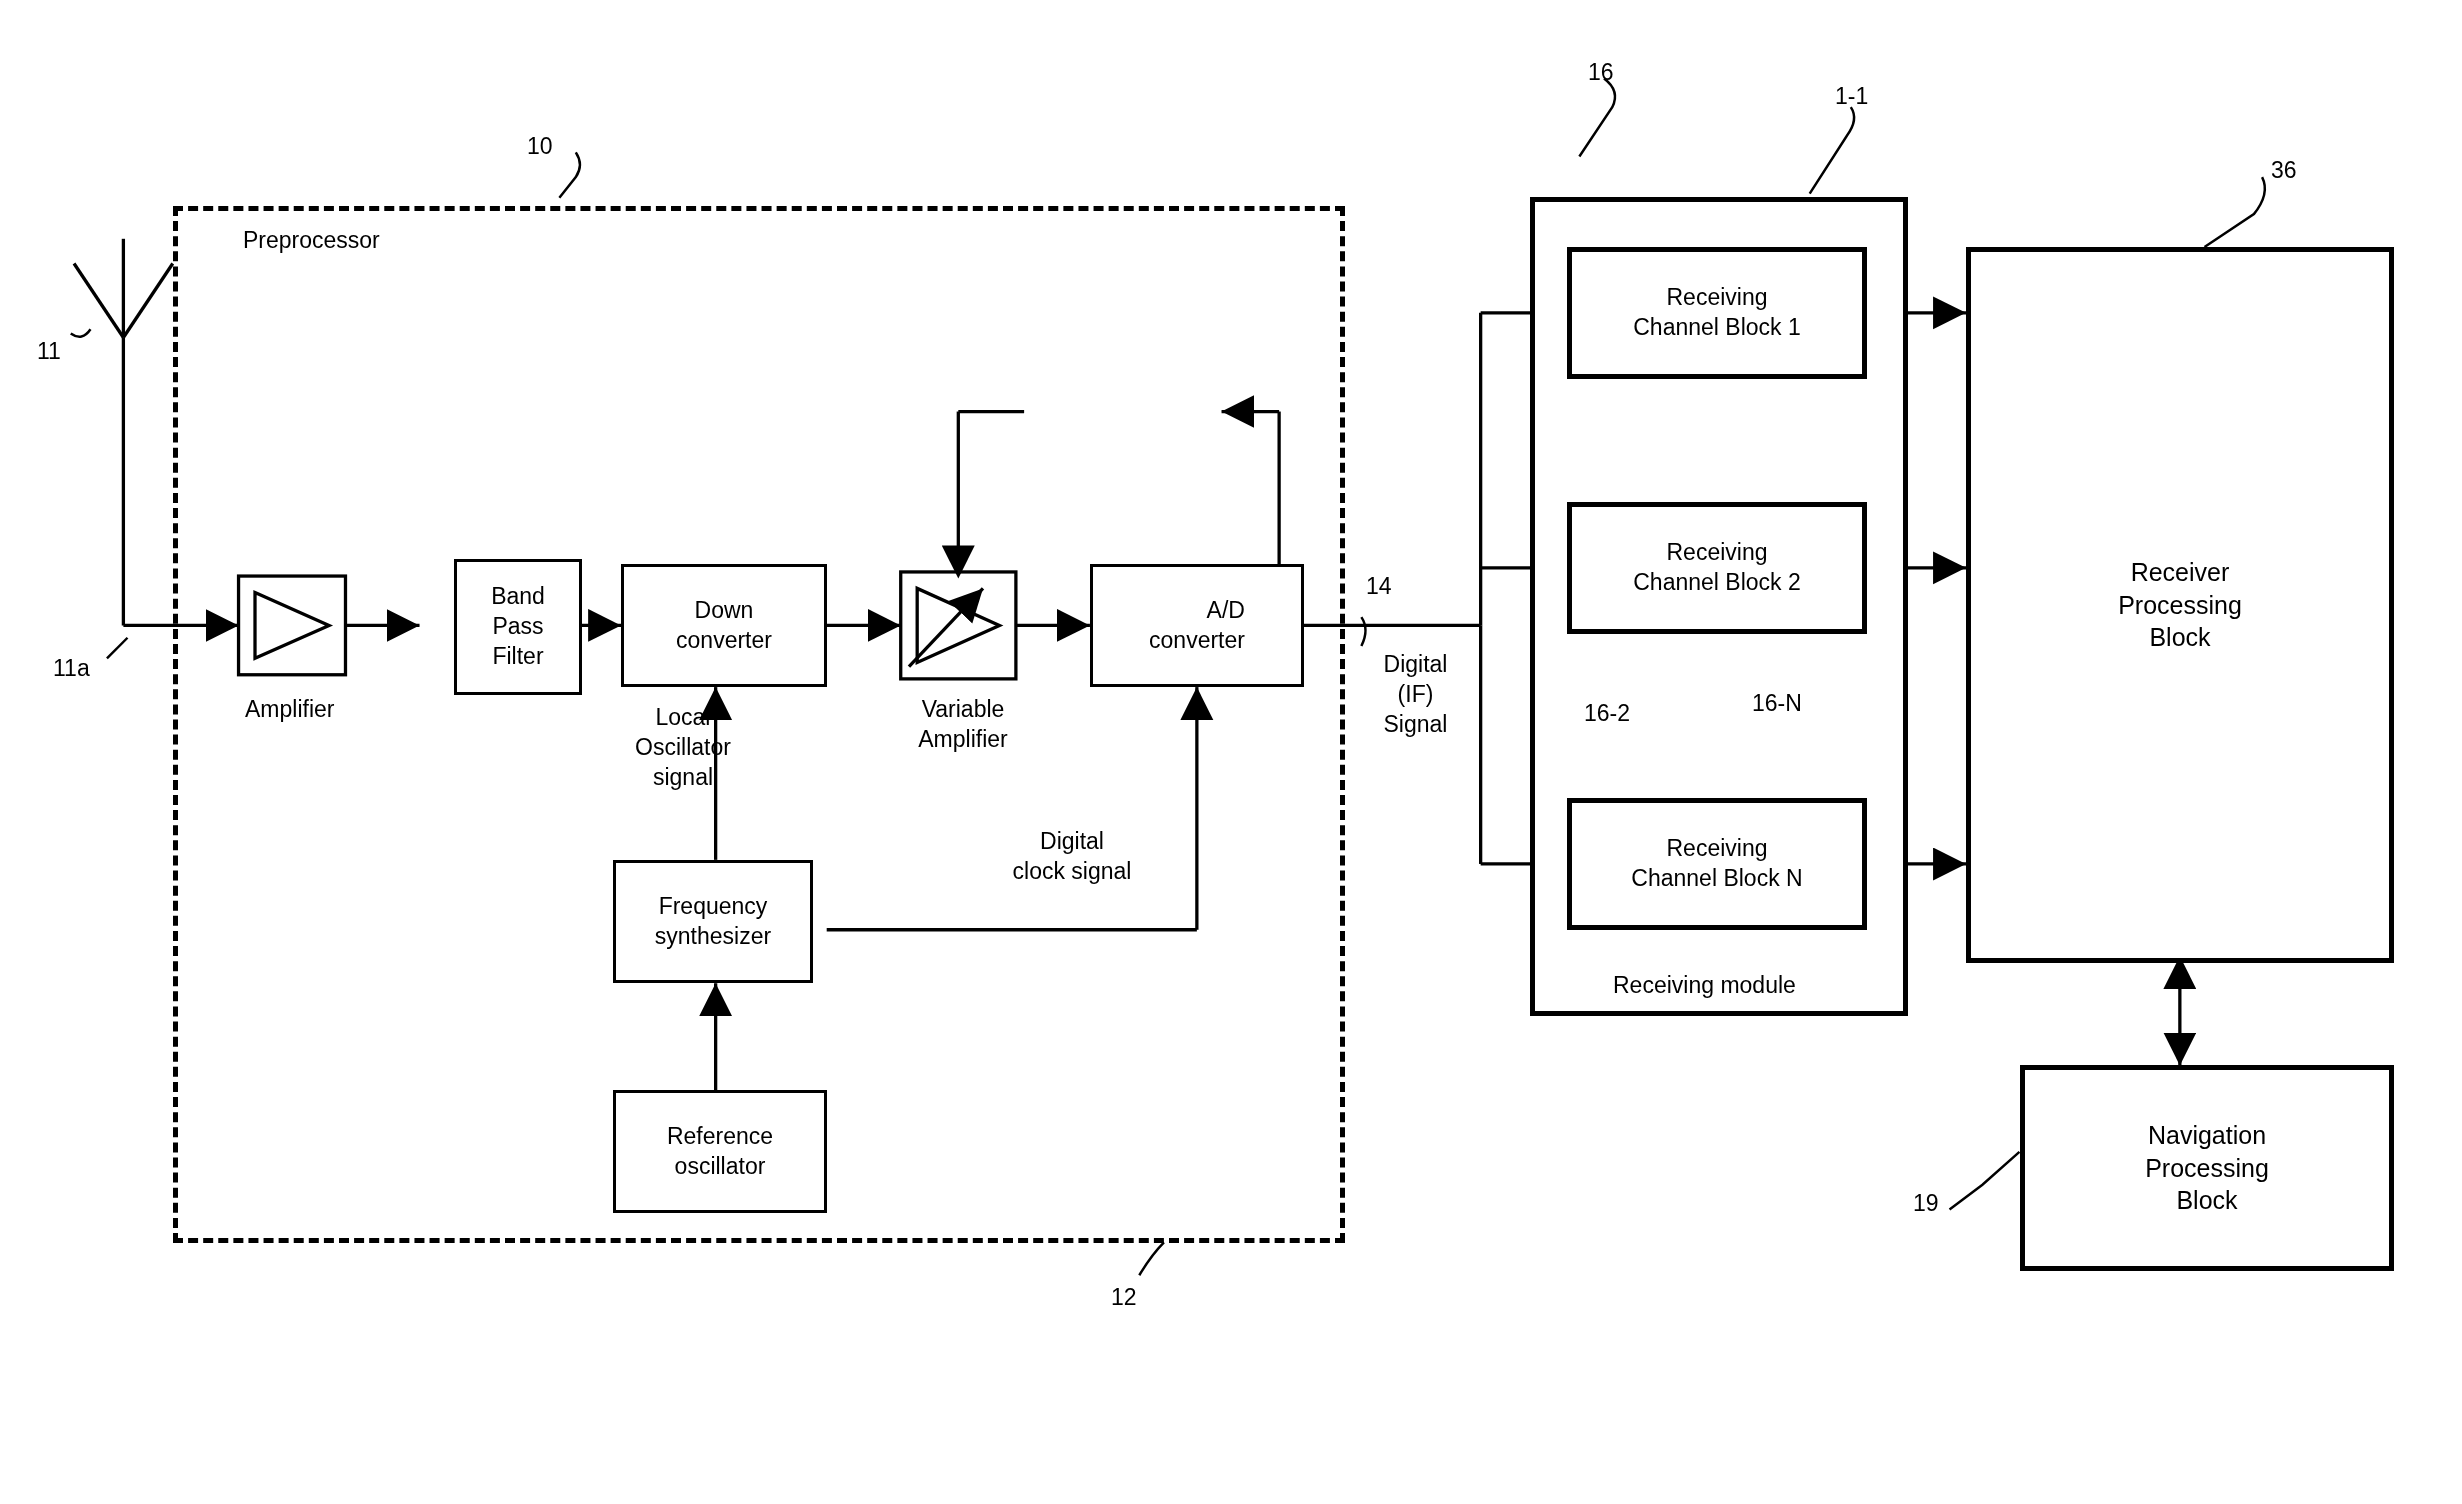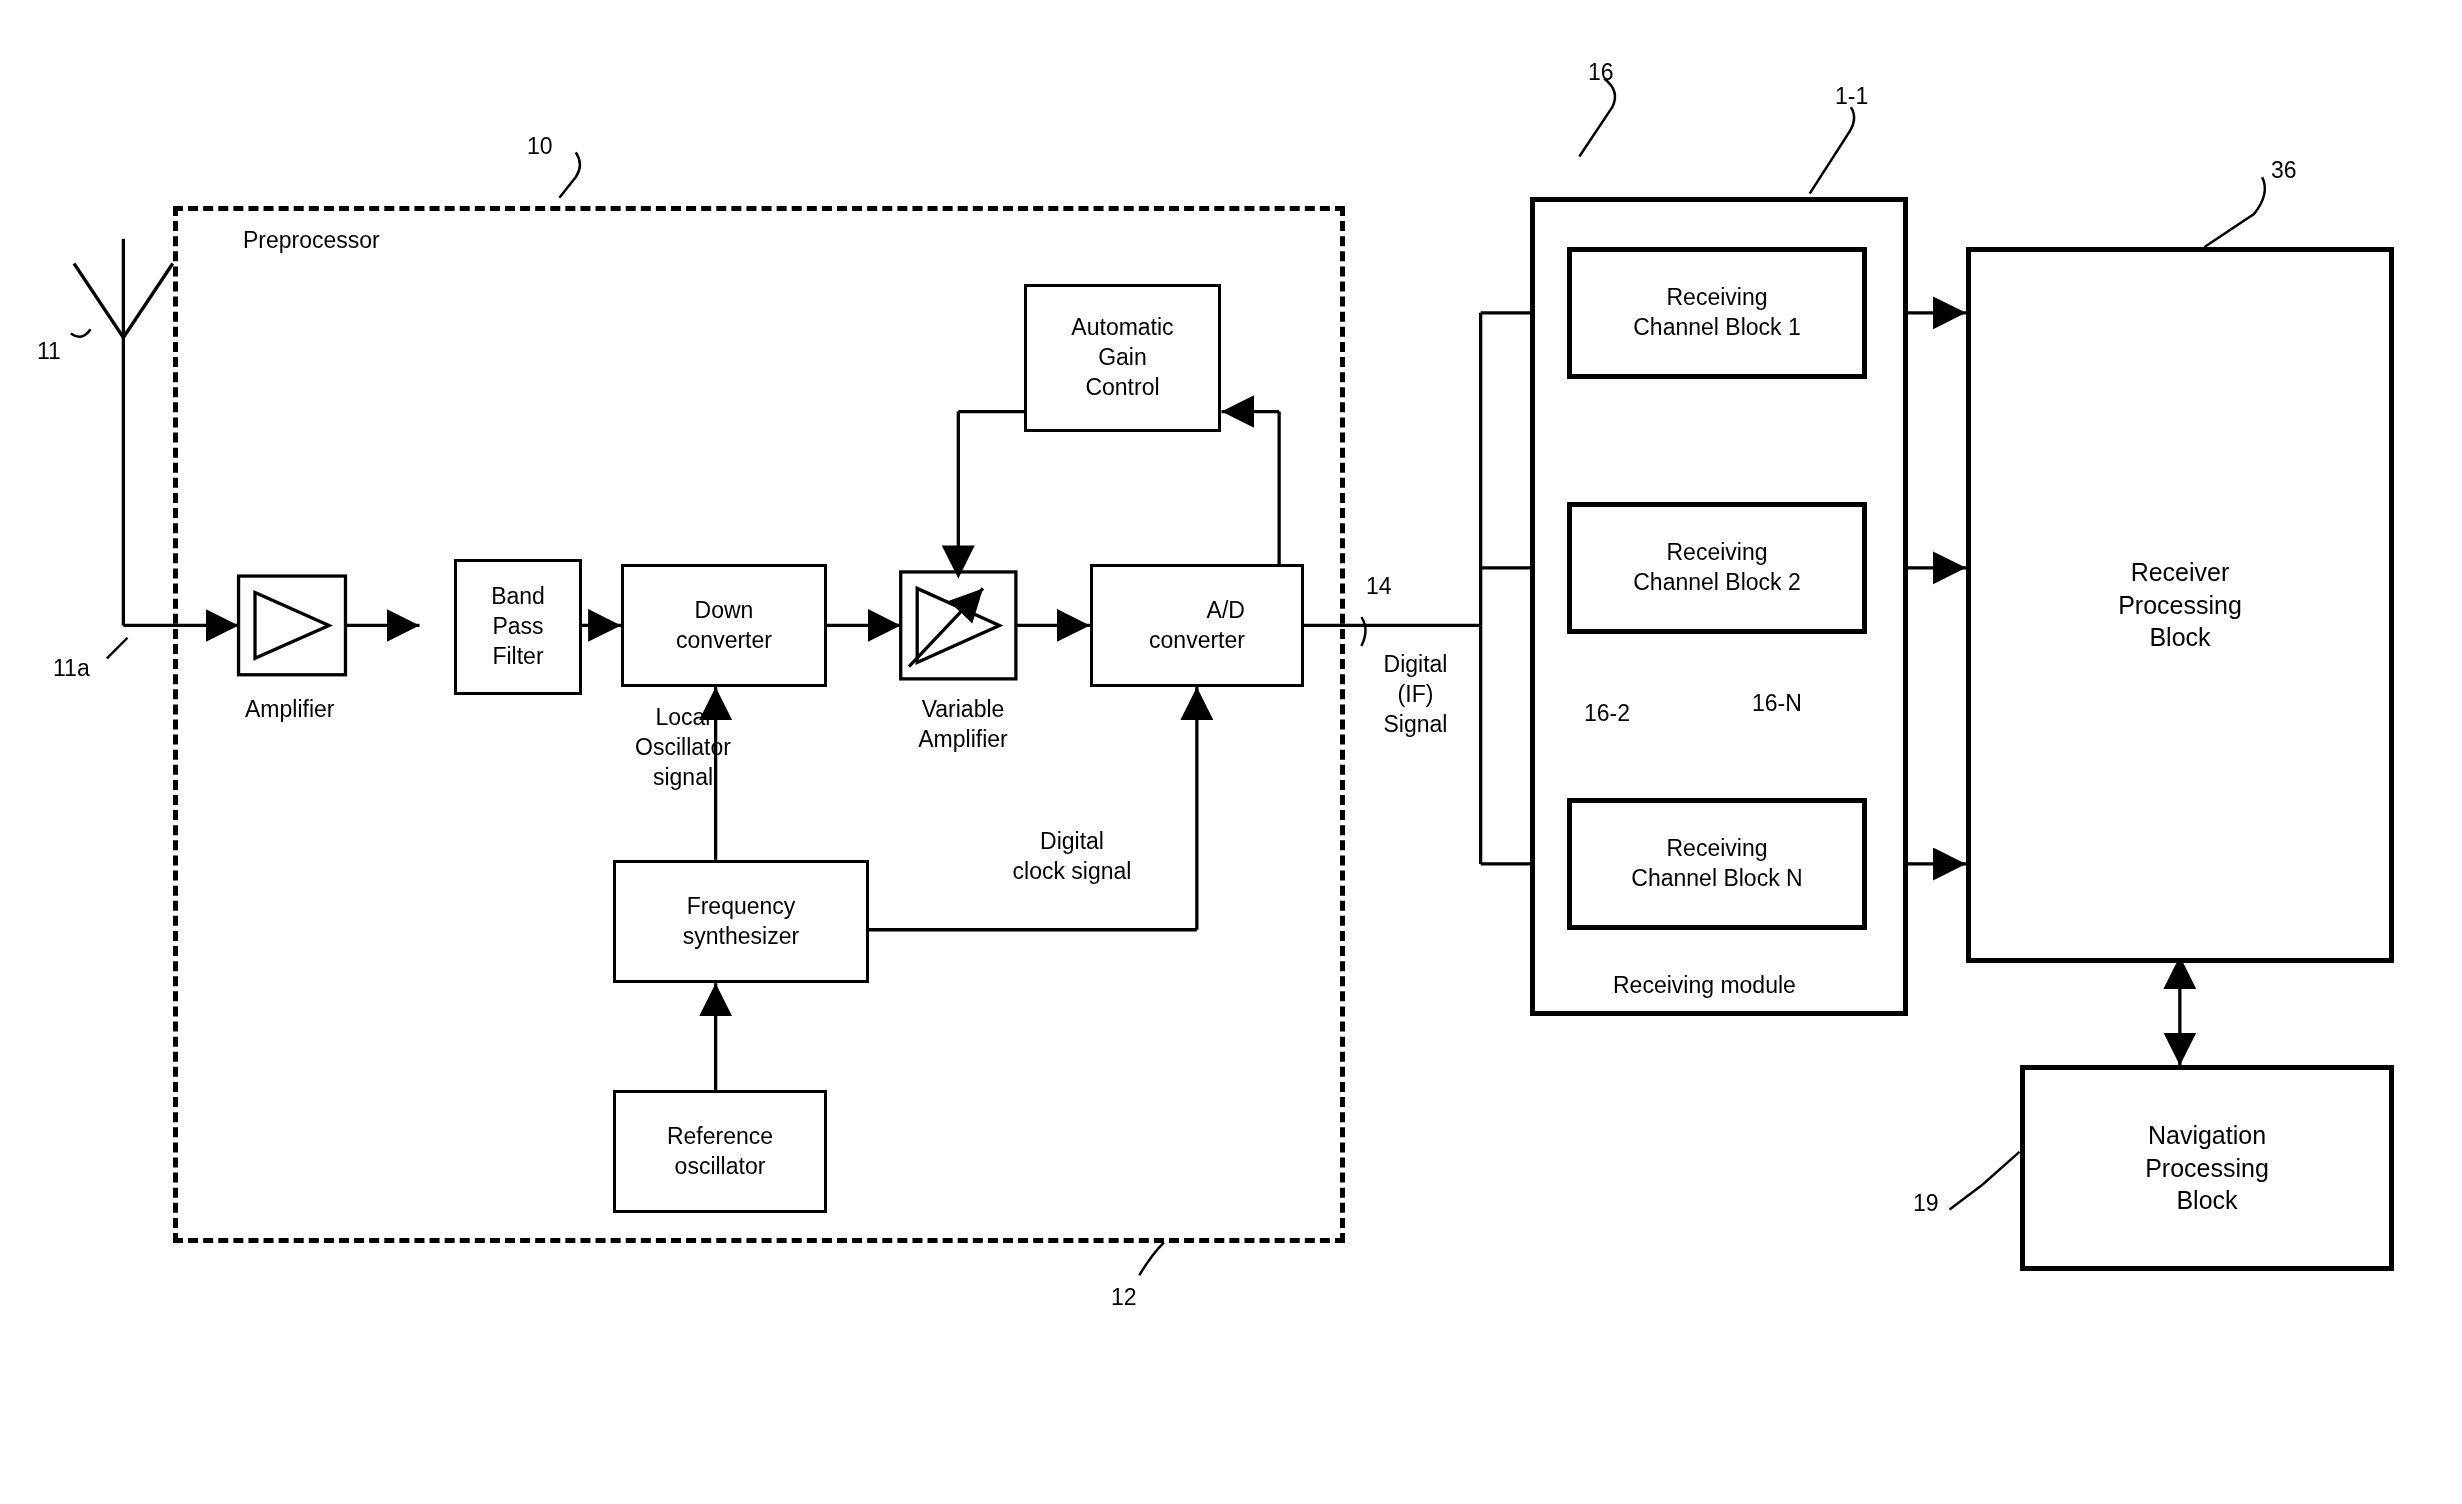--- a/index.html
+++ b/index.html
@@ -120,25 +120,22 @@
 <div class="label" style="left:609px; top:703px; white-space:pre-line; text-align:center; width:148px;">Local
 Oscillator
 signal</div>
 
 <div class="label" style="left:893px; top:695px; white-space:pre-line; text-align:center; width:140px;">Variable
 Amplifier</div>
 
 <div class="box" style="left:1090px; top:564px; width:214px; height:123px; white-space:pre-line;text-align:right;"><span>A/D
 converter</span></div>
 
-<div class="box" style="left:1024px; top:284px; width:197px; height:148px; white-space:pre-line;"><span>Automatic
-Gain
-Control</span></div>
 
-<div class="box" style="left:613px; top:860px; width:256px; height:123px; white-space:pre-line;"><span>Frequency
+<div class="box" style="left:613px; top:860px; width:200px; height:123px; white-space:pre-line;"><span>Frequency
 synthesizer</span></div>
 
 <div class="label" style="left:971px; top:827px; white-space:pre-line; text-align:center; width:202px;">Digital
 clock signal</div>
 
 <div class="box" style="left:613px; top:1090px; width:214px; height:123px; white-space:pre-line;"><span>Reference
 oscillator</span></div>
 
 <div class="label" style="left:1111px; top:1283px;">12</div>
 

